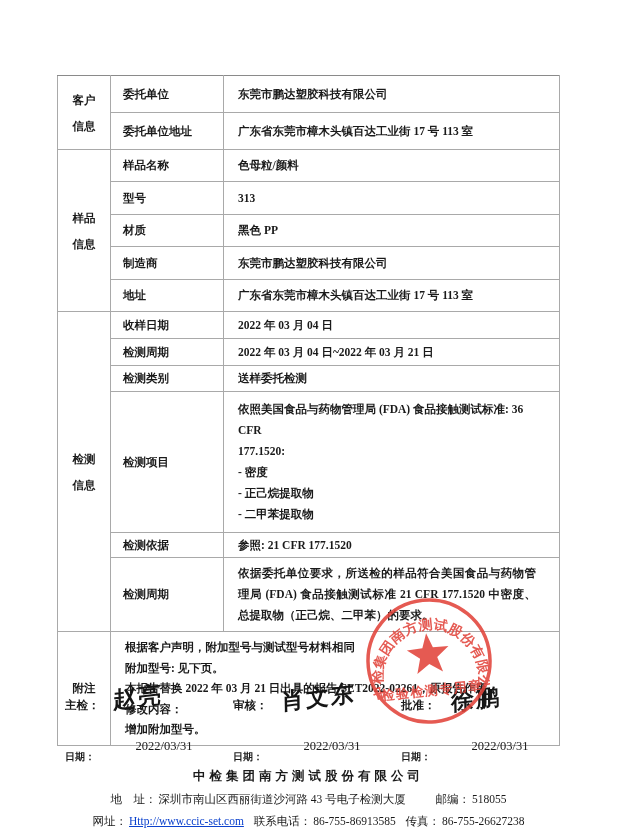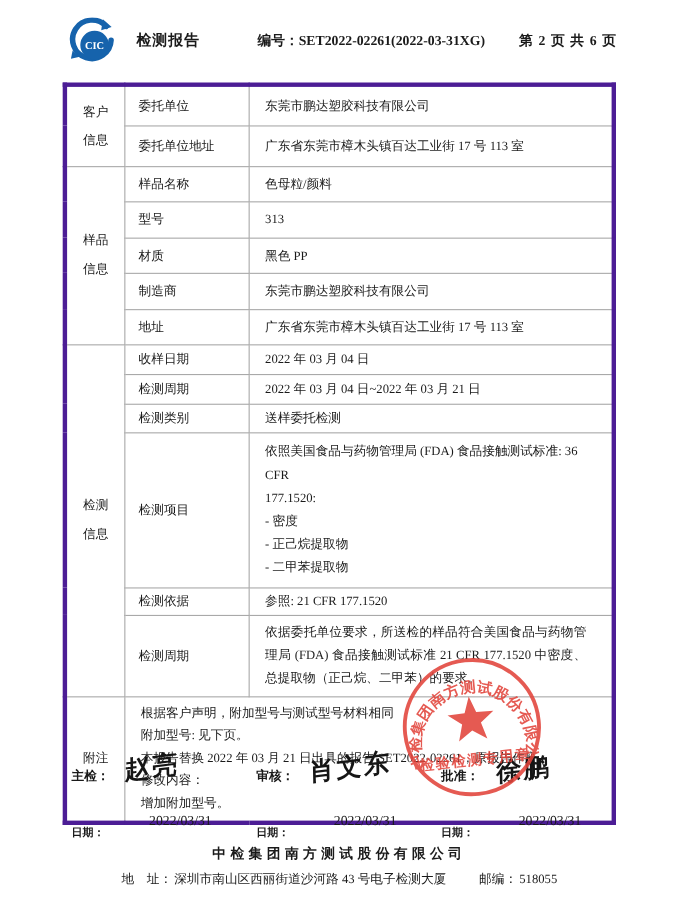--- a/index.html
+++ b/index.html
@@ -10,21 +10,21 @@
   .page{position:absolute;inset:0;}
 
   
   .hdr{position:absolute;left:60px;right:56px;top:12px;height:50px;display:flex;align-items:center;}
   .hdr-title{font-weight:bold;font-size:13.5px;margin-left:18px;letter-spacing:1px;}
   .hdr-no{font-weight:bold;font-size:12.5px;margin-left:52px;white-space:nowrap;}
   .hdr-page{font-weight:bold;font-size:12.5px;margin-left:auto;letter-spacing:1px;white-space:nowrap;}
 
   
   table.rep{position:absolute;left:57px;top:75px;width:503px;border-collapse:collapse;table-layout:fixed;}
-  table.rep{border:4px solid #4c1d95;}
+  table.rep{border:1px solid #4c1d95;font-weight:bold;}
   table.rep td{border:1px solid #a9a9a9;font-size:11.5px;vertical-align:middle;}
   tr.group-start td{border-top:1px solid #8a8a8a;}
   td.group{width:50px;text-align:center;white-space:pre-line;line-height:26px;}
   td.flabel{width:96px;padding:0 4px 0 12px;}
   td.fvalue{padding:3px 10px 3px 14px;}
   td.multiline{white-space:pre-line;line-height:21px;padding-top:7px;padding-bottom:7px;}
   td.para{line-height:21px;text-align:justify;padding-top:5px;padding-bottom:5px;padding-right:23px;}
   td.notes{white-space:pre-line;line-height:20.5px;padding-top:5px;padding-bottom:5px;}
   tr.h37{height:37px;} tr.h32{height:32px;} tr.h33{height:33px;}
   tr.h27{height:27px;} tr.h26{height:26px;} tr.h85{height:85px;}
@@ -48,32 +48,20 @@
   .f-company{font-weight:bold;font-size:12.5px;letter-spacing:4px;}
   .f-line{font-size:11.5px;margin-top:7px;white-space:nowrap;}
   .f-line span{margin:0 1px;}
   .f-link{color:#0b41cd;text-decoration:underline;cursor:pointer;}
 </style>
 </head>
 <body>
 
 <div class="page">
 
-  <div class="hdr">
-    <svg width="46" height="42" viewBox="0 0 46 42">
-      <path d="M 36.5 8 A 17.5 17.5 0 1 0 41 20.5" fill="none" stroke="#1663ac" stroke-width="5" stroke-linecap="round"></path>
-      <path d="M 33.5 1.5 L 41.5 8.5 L 32 11.5 Z" fill="#1663ac"></path>
-      <path d="M 6 30 L 12.5 35.5 L 4.5 37.5 Z" fill="#1663ac"></path>
-      <circle cx="26" cy="25" r="13" fill="#1663ac"></circle>
-      <text x="26" y="28.5" text-anchor="middle" font-size="9.5" font-weight="bold" fill="#ffffff" font-family="'Liberation Serif',serif">CIC</text>
-    </svg>
-    <span class="hdr-title">检测报告</span>
-    <span class="hdr-no"><span>编号：</span><span>SET2022-02261(2022-03-31XG)</span></span>
-    <span class="hdr-page">第 2 页 共 6 页</span>
-  </div>
 
   <table class="rep">
 
     <tbody>
         <tr class="h37 group-start">
       <td class="group" rowspan="2">客户
 信息</td>
       <td class="flabel">委托单位</td>
       <td class="fvalue">东莞市鹏达塑胶科技有限公司</td>
     </tr>
@@ -181,15 +169,20 @@
       <span class="sig-date">2022/03/31</span>
     </div>
   </div>
 
   <div class="footer">
     <div class="f-company">中检集团南方测试股份有限公司</div>
     <div class="f-line">
       <span>地　址：</span><span>深圳市南山区西丽街道沙河路 43 号电子检测大厦</span>
       <span style="margin-left:10px;padding-left:16px;">邮编：</span><span>518055</span>
     </div>
+    <div class="f-line">
+      <span>网址：</span><span class="f-link">Http://www.ccic-set.com</span>
+      <span style="margin-left:6px;">联系电话：</span><span>86-755-86913585</span>
+      <span style="margin-left:6px;">传真：</span><span>86-755-26627238</span>
+    </div>
   </div>
 
 </div>
 
 </body></html>

